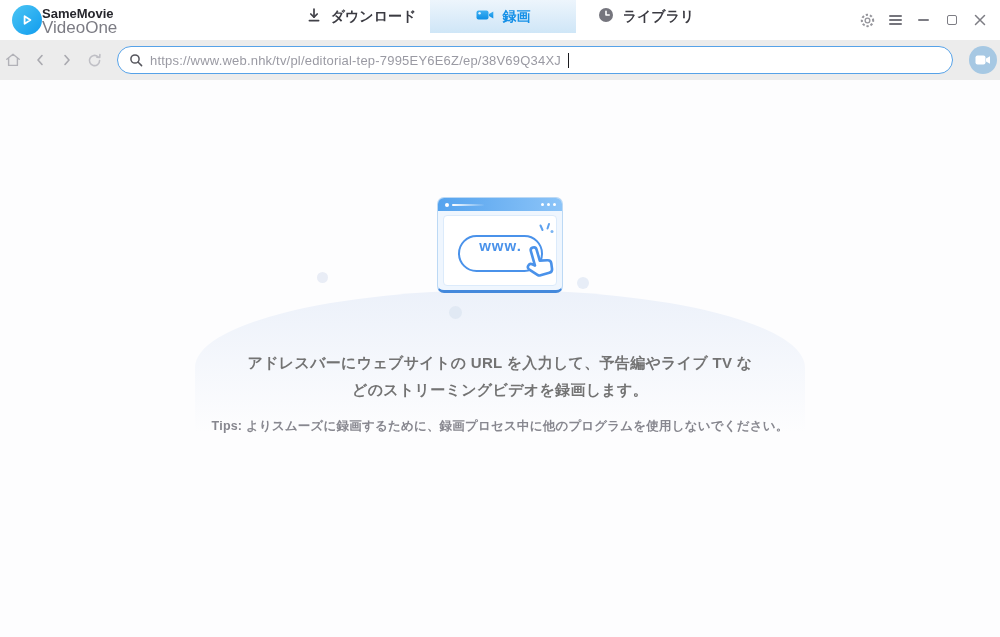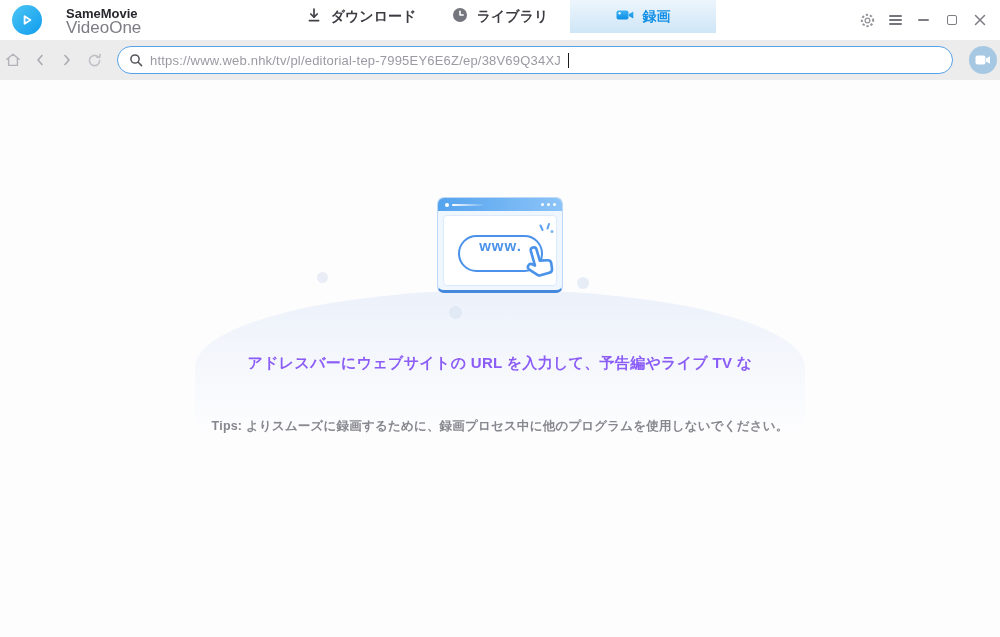--- a/index.html
+++ b/index.html
@@ -1,21 +1,21 @@
 <!DOCTYPE html>
 <html><head>
 <meta charset="utf-8">
 <style>
   * { margin:0; padding:0; box-sizing:border-box; }
   html,body { width:1000px; height:637px; }
   body { font-family:"Liberation Sans","DejaVu Sans",sans-serif; background:#fdfdfe; overflow:hidden; position:relative; }
 
   
   .header { height:40px; background:#ffffff; display:flex; align-items:center; position:relative; }
-  .logo { display:flex; align-items:center; gap:24px; padding-left:12px; }
+  .logo { display:flex; align-items:center; gap:0; padding-left:12px; }
   .logo-circle { width:30px; height:30px; border-radius:50%;
     background:linear-gradient(135deg,#4cc5f4 0%,#109cee 100%);
     display:flex; align-items:center; justify-content:center; }
   .logo-name { font-size:13px; font-weight:700; color:#26262c; line-height:15px; }
   .logo-sub { font-size:17px; color:#7c7c84; line-height:13px; }
 
   .tabs { position:absolute; left:292px; top:0; height:33px; display:flex; }
   .tab { display:flex; align-items:center; justify-content:center; gap:9px;
     font-size:14px; color:#3a3a41; font-weight:600; cursor:pointer; }
   .tab-download { width:138px; } .tab-record { width:146px; } .tab-library { width:140px; }
@@ -61,21 +61,21 @@
     background:#ffffff; border:1px solid #dcebfb; border-radius:4px; }
   .www-pill { position:absolute; left:20px; top:37px; width:85px; height:37px;
     border:2px solid #4a92ea; border-radius:19px; background:#fff;
     display:flex; align-items:flex-start; justify-content:center;
     font-size:15px; font-weight:700; color:#4a92ea; letter-spacing:1px; }
   .hand { position:absolute; left:82px; top:43px; width:42px; height:44px; }
   .hand svg { transform:rotate(-16deg); }
   .sparkles { position:absolute; left:98px; top:22px; }
 
   .message { position:absolute; top:269px; left:0; width:1000px; text-align:center;
-    font-size:15px; font-weight:600; color:#8b5cf6; line-height:27px; letter-spacing:.3px; }
+    font-size:15px; font-weight:600; color:#737373; line-height:27px; letter-spacing:.3px; }
   .tips { position:absolute; top:338px; left:0; width:1000px; text-align:center;
     font-size:12.5px; color:#87878f; letter-spacing:.2px;font-weight:bold; }
 </style>
 </head>
 <body>
 
 <div class="header">
   <div class="logo">
     <div class="logo-circle">
       <svg width="16" height="16" viewBox="0 0 16 16">
@@ -91,46 +91,46 @@
   <div class="tabs">
     <div class="tab tab-download">
       <span>
         <svg width="16" height="16" viewBox="0 0 16 16">
           <path d="M8 2 V10" stroke="#414148" stroke-width="1.7" stroke-linecap="round" fill="none"></path>
           <path d="M4.8 7 L8 10.2 L11.2 7" stroke="#414148" stroke-width="1.7" stroke-linecap="round" stroke-linejoin="round" fill="none"></path>
           <path d="M3.4 13.6 H12.6" stroke="#414148" stroke-width="1.7" stroke-linecap="round" fill="none"></path>
         </svg>
       </span>
       <span>ダウンロード</span>
-    </div>
-    <div class="tab tab-library">
-      <span>
-        <svg width="16" height="16" viewBox="0 0 16 16">
-          <circle cx="8" cy="8" r="7" fill="#75757d"></circle>
-          <path d="M8 4.3 V8 H11.2" stroke="#ffffff" stroke-width="1.6" stroke-linecap="round" stroke-linejoin="round" fill="none"></path>
-        </svg>
-      </span>
-      <span>ライブラリ</span>
     </div>
     <div class="tab tab-record active">
       <span>
         <svg width="18" height="14" viewBox="0 0 18 14">
           <defs>
               <linearGradient id="cam" x1="0" y1="0" x2="0" y2="1">
             <stop offset="0" stop-color="#3eb0f2"></stop>
                 <stop offset="1" stop-color="#0d8fe6"></stop>
           </linearGradient>
             </defs>
           <rect x="0.5" y="2.5" width="12" height="9" rx="2" fill="url(#cam)"></rect>
           <path d="M13 6 L17.3 3.6 V10.4 L13 8 Z" fill="url(#cam)"></path>
           <circle cx="3.6" cy="5.2" r="1.2" fill="#ffffff" opacity="0.85"></circle>
         </svg>
       </span>
       <span>録画</span>
     </div>
+    <div class="tab tab-library">
+      <span>
+        <svg width="16" height="16" viewBox="0 0 16 16">
+          <circle cx="8" cy="8" r="7" fill="#75757d"></circle>
+          <path d="M8 4.3 V8 H11.2" stroke="#ffffff" stroke-width="1.6" stroke-linecap="round" stroke-linejoin="round" fill="none"></path>
+        </svg>
+      </span>
+      <span>ライブラリ</span>
+    </div>
   </div>
 
   <div class="win-controls">
     <div class="ctrl">
       <svg width="17" height="17" viewBox="0 0 18 18">
         <circle cx="9" cy="9" r="6" fill="none" stroke="#96969c" stroke-width="2.2" stroke-dasharray="2.4 2.05" stroke-dashoffset="1"></circle>
         <circle cx="9" cy="9" r="2.5" fill="none" stroke="#96969c" stroke-width="1.4"></circle>
       </svg>
     </div>
     <div class="ctrl hamburger">
@@ -224,15 +224,16 @@
     </div>
     <div class="hand">
       <svg width="42" height="44" viewBox="0 0 24 24">
         <path d="M10 2.2 c0.95 0 1.7 0.75 1.7 1.7 v6.6 l4.3 1 c1.05 0.25 1.75 1.2 1.6 2.27 l-0.45 3.1 c-0.16 1.06 -1.07 1.85 -2.14 1.85 h-5.2 c-0.63 0 -1.23 -0.27 -1.64 -0.75 l-3.6 -4.2 c-0.62 -0.72 -0.55 -1.8 0.16 -2.44 c0.64 -0.58 1.6 -0.58 2.25 -0.02 l1.32 1.15 V3.9 c0 -0.95 0.75 -1.7 1.7 -1.7 z" fill="#ffffff" stroke="#4a92ea" stroke-width="1.5" stroke-linejoin="round"></path>
       </svg>
     </div>
   </div>
 
   <div class="message">
     <div>アドレスバーにウェブサイトの URL を入力して、予告編やライブ TV な</div>
+    <div>どのストリーミングビデオを録画します。</div>
   </div>
   <div class="tips">Tips: よりスムーズに録画するために、録画プロセス中に他のプログラムを使用しないでください。</div>
 </div>
 
 </body></html>

